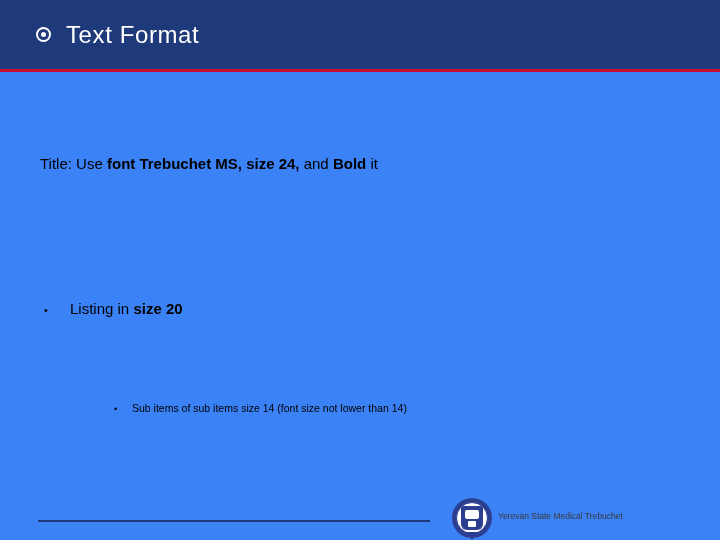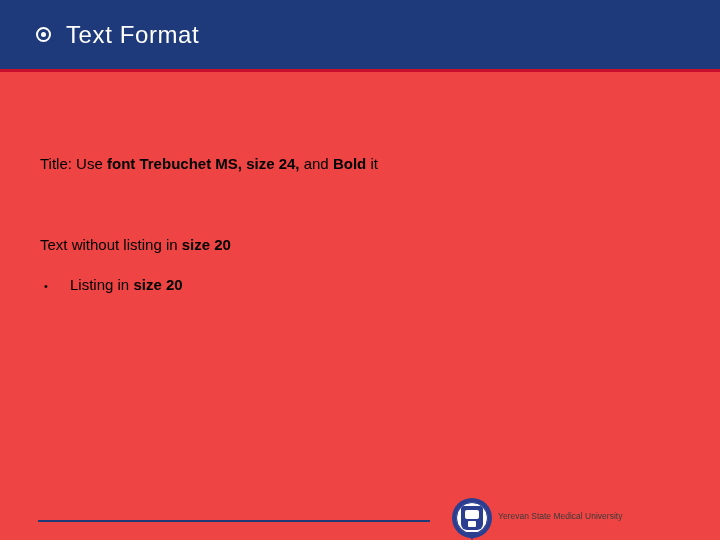--- a/index.html
+++ b/index.html
@@ -10,21 +10,21 @@
     width: 720px;
     height: 540px;
     background: #ffffff;
     font-family: "Liberation Sans", sans-serif;
     overflow: hidden;
   }
   .slide {
     position: relative;
     width: 720px;
     height: 540px;
-    background: #ef4444;
+    background: #3b82f6;
   }
   
   .header-band {
     position: absolute;
     left: 0;
     top: 0;
     width: 720px;
     height: 69px;
     background: #1f3a7a;
   }
@@ -80,20 +80,21 @@
     white-space: nowrap;
   }
   .l-title  { left: 40px; top: 73px;  font-size: 15px; }
   .l-font   { left: 40px; top: 114px; font-size: 15px; }
   .l-nolist { left: 40px; top: 154px; font-size: 15px; }
 
   .bullet-row {
     position: absolute;
     color: #000000;
     white-space: nowrap;
+    margin-top: 24px;
   }
   .b1 { left: 44px; top: 194px; font-size: 15px; }
   .b1 .dot {
     display: inline-block;
     width: 26px;
     font-size: 11px;
     vertical-align: middle;
   }
   .b1 .txt { font-size: 15px; }
 
@@ -217,32 +218,32 @@
   <div class="header-band"></div>
   <div class="header-accent"></div>
   <div class="header-bullet"></div>
   <div class="header-title">Text Format</div>
 
   <div class="body-area">
 
     <div class="line l-title"><span>Title: Use </span><b>font Trebuchet MS, size 24,</b><span> and </span><b>Bold</b><span> it</span></div>
 
 
-    <div class="line l-nolist"><span>Text without listing in </span><b>size 20</b></div>
 
     <div class="bullet-row b1"><span class="dot">•</span><span class="txt"><span>Listing in </span><b>size 20</b></span></div>
 
 
 
+    <div class="bullet-row b4"><span class="dot">•</span><span class="txt">Sub items of sub items size 14 (font size not lower than 14)</span></div>
 
   </div>
 
   <div class="footer-rule"></div>
 
   <div class="logo">
     <div class="ring"></div>
     <div class="inner"></div>
     <div class="tail"></div>
   </div>
 
-  <div class="footer-text">Yerevan State Medical University</div>
+  <div class="footer-text">Yerevan State Medical Trebuchet</div>
 
 </div>
 
 </body></html>

